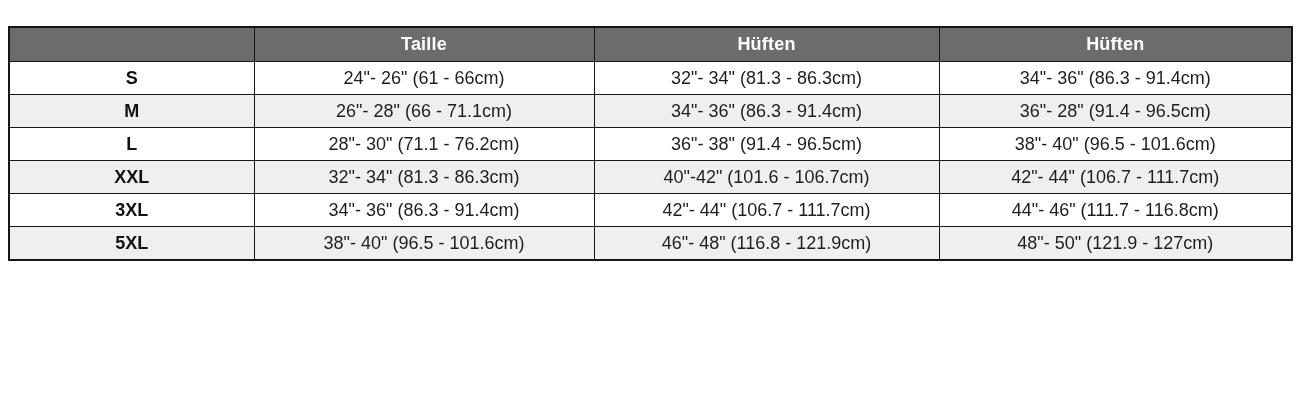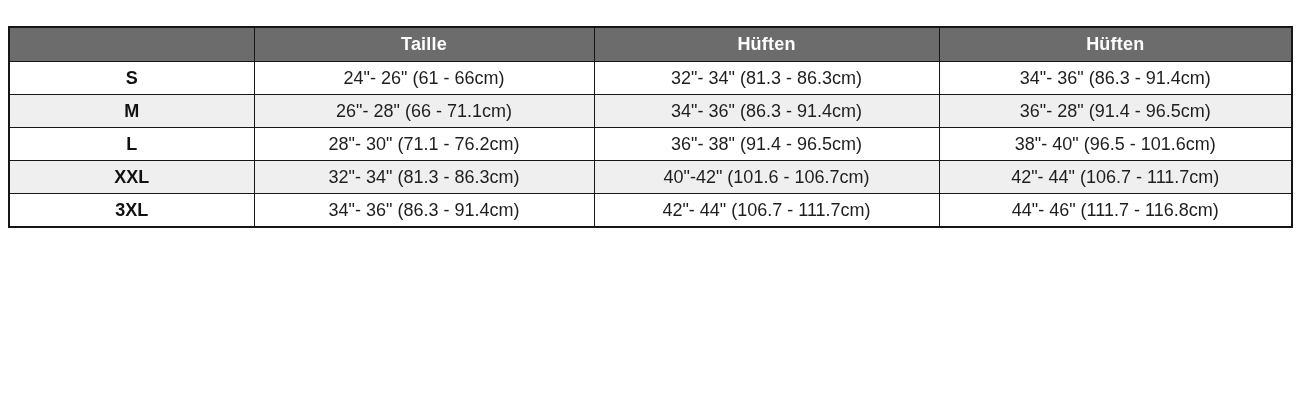--- a/index.html
+++ b/index.html
@@ -98,15 +98,21 @@
         <td>32"- 34" (81.3 - 86.3cm)</td>
         <td>40"-42" (101.6 - 106.7cm)</td>
         <td>42"- 44" (106.7 - 111.7cm)</td>
       </tr>
       <tr>
         <td class="size-cell">3XL</td>
         <td>34"- 36" (86.3 - 91.4cm)</td>
         <td>42"- 44" (106.7 - 111.7cm)</td>
         <td>44"- 46" (111.7 - 116.8cm)</td>
       </tr>
+      <tr>
+        <td class="size-cell">5XL</td>
+        <td>38"- 40" (96.5 - 101.6cm)</td>
+        <td>46"- 48" (116.8 - 121.9cm)</td>
+        <td>48"- 50" (121.9 - 127cm)</td>
+      </tr>
     </tbody>
   </table>
 </div>
 
 </body></html>

